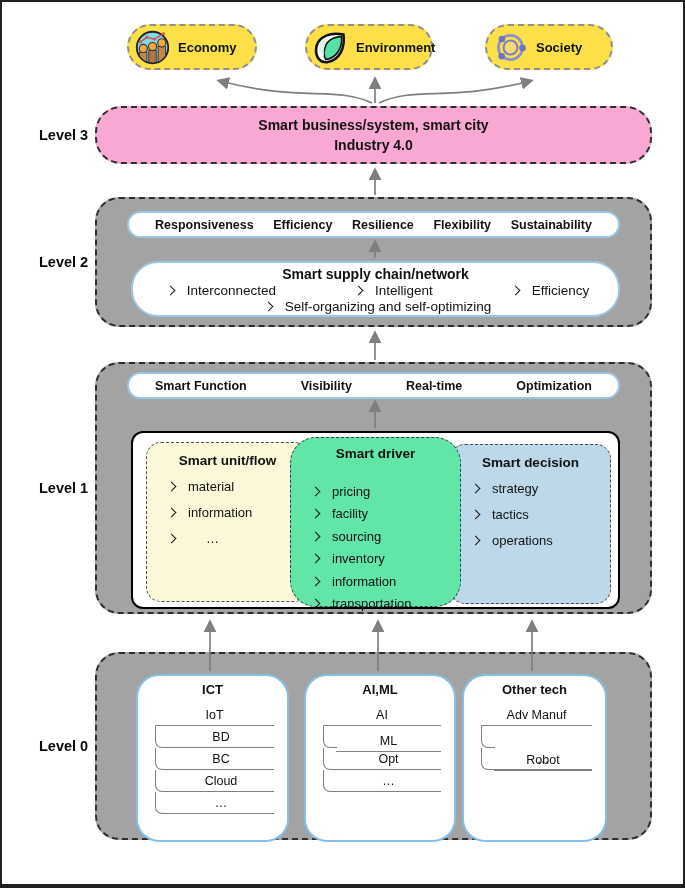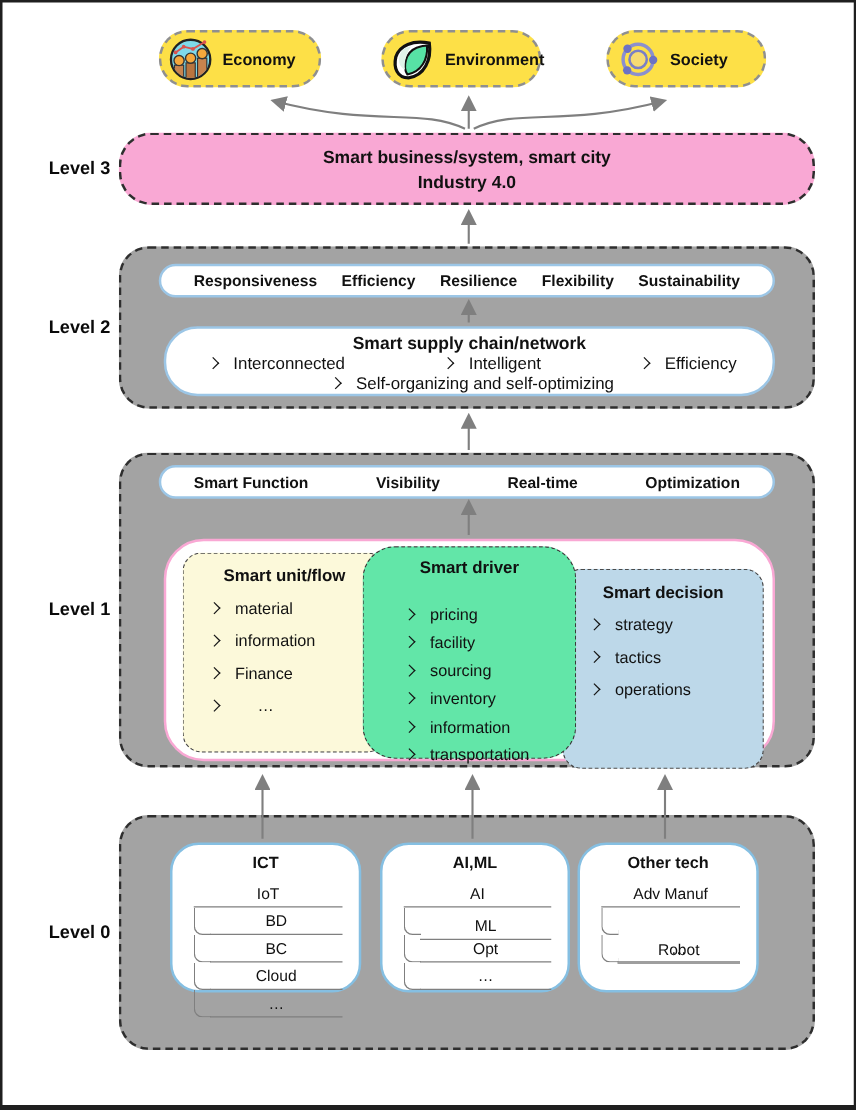--- a/index.html
+++ b/index.html
@@ -53,35 +53,35 @@
               font-size:13.5px; margin-top:1px; }
   .feat { display:flex; align-items:center; }
 
   
   .chev { display:inline-block; width:7px; height:7px; flex:none;
           border-top:1.7px solid #151515; border-right:1.7px solid #151515;
           transform:rotate(45deg); margin-right:13px; margin-left:5px; }
 
   
   .l1wrap { position:absolute; left:34px; top:67px; width:489px; height:178px;
-            border:2px solid #f9a8d4; border-radius:32px; background:#fff; }
+            border:2px solid #000000; border-radius:12px; background:#fff; }
   .grp { position:absolute; border-radius:15px; }
   #grp-unit     { left:13px;  top:9px; width:163px; height:160px; background:#fcf9da;
                   border:1.4px dashed #4a4a4a; z-index:1; }
   #grp-driver   { left:157px; top:4px; width:171px; height:170px; background:#62e6a8;
                   border:1.4px dashed #3a3a3a; border-radius:26px; z-index:3; }
-  #grp-decision { left:317px; top:22px; width:161px; height:160px; background:#bdd8e9;
+  #grp-decision { left:317px; top:11px; width:161px; height:160px; background:#bdd8e9;
                   border:1.4px dashed #4a4a4a; z-index:2; }
   .gtitle { text-align:center; font-weight:bold; font-size:13.5px; margin:10px 4px 5px; }
   #grp-driver .gtitle { margin-top:8px; margin-bottom:19px; }
   .gli { display:flex; align-items:center; height:26px; padding-left:16px; font-size:13px; }
-  #grp-driver .gli { height:22.5px;margin-left:12px; }
-
-  
-  .tech { position:absolute; top:20px; height:120px; background:#fff;
+  #grp-driver .gli { height:22.5px; }
+
+  
+  .tech { position:absolute; top:20px; height:168px; background:#fff;
           border:2.5px solid #85bfe2; border-radius:23px; }
   #tech-ict   { left:39px;  width:153px; }
   #tech-aiml  { left:207px; width:152px; }
   #tech-other { left:365px; width:145px; }
   .ttitle { position:absolute; top:6px; left:0; right:0; text-align:center;
             font-weight:bold; font-size:13px; }
   .trow { position:absolute; left:30px; right:13px; height:22px;
           border-bottom:1.3px solid #7f7f7f; text-align:center;
           font-size:12.5px; line-height:22px; }
   .trow.first { left:17px; }
@@ -200,24 +200,20 @@
         <div class="gli">
             <span class="chev"></span>
             <span>material</span>
           </div>
         <div class="gli">
             <span class="chev"></span>
             <span>information</span>
           </div>
         <div class="gli">
             <span class="chev"></span>
-            <span>Finance</span>
-          </div>
-        <div class="gli">
-            <span class="chev"></span>
             <span style="padding-left:18px;">…</span>
           </div>
       </div>
 
       <div class="grp" id="grp-driver">
         <div class="gtitle">Smart driver</div>
         <div class="gli">
             <span class="chev"></span>
             <span>pricing</span>
           </div>

